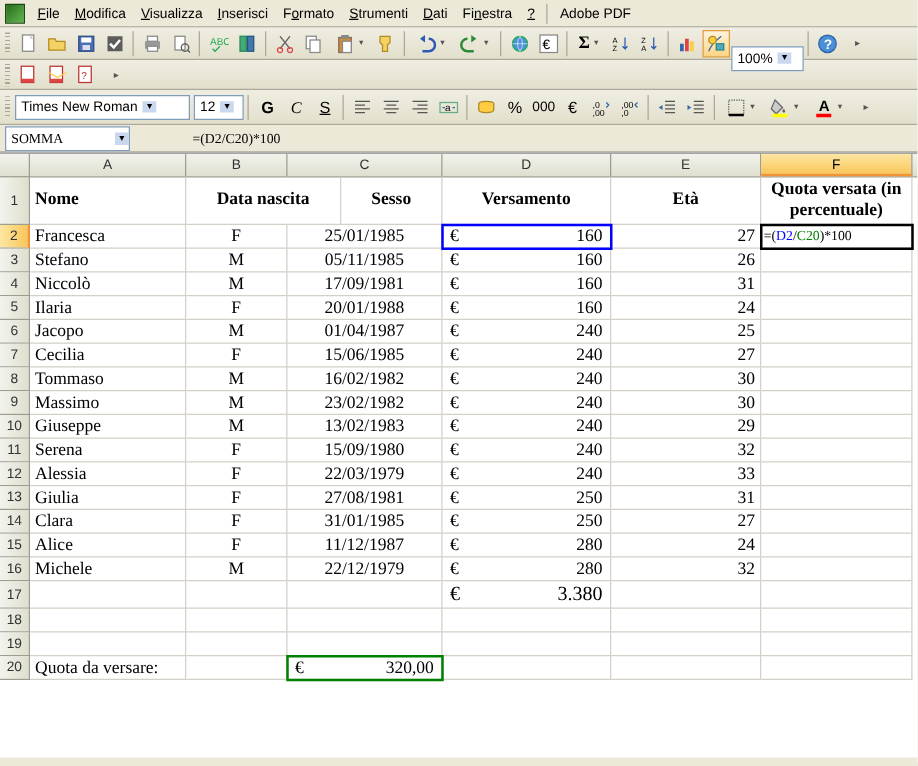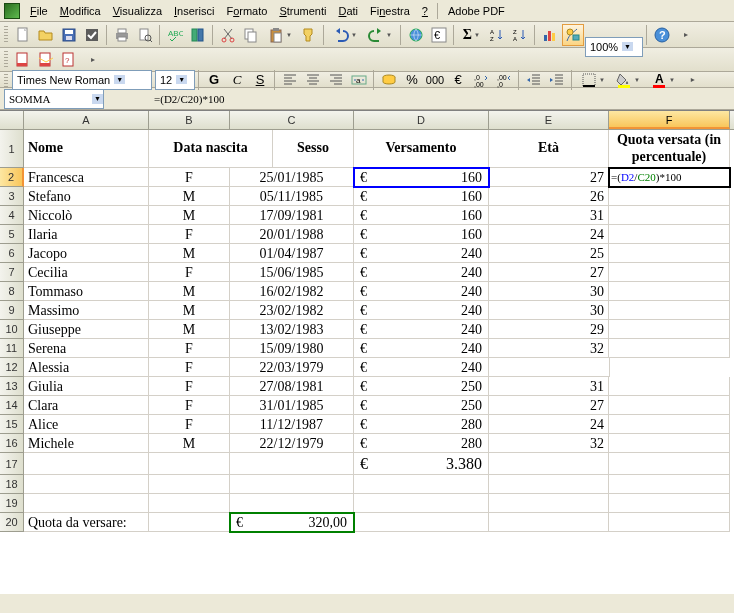--- a/index.html
+++ b/index.html
@@ -70,21 +70,21 @@
     display: inline-flex;
     align-items: center;
     padding: 0 2px 0 4px;
   }
   .combo .dd { font-size: 7px; margin-left: 4px; color: #000; background:#c9d8ef; padding:1px 2px;}
   
   
   .toolbar.short { height: 24px; }
   
   
-  .fmt-toolbar { height: 16px; }
+  .fmt-toolbar { height: 28px; }
   
   
   .formulabar {
     display: flex;
     align-items: center;
     background: #ece9d8;
     border-bottom: 1px solid #aca899;
     height: 22px;
   }
   .formulabar .namebox {
@@ -689,20 +689,21 @@
         </div>
         <div class="row">
           <div class="rh">12</div>
           <div class="cell wA">Alessia</div>
           <div class="cell wB c-center">F</div>
           <div class="cell wC c-center">22/03/1979</div>
           <div class="cell wD money">
             <span class="sym">€</span>
             <span class="num">240</span>
           </div>
+          <div class="cell wE c-right">33</div>
           <div class="cell wF"></div>
         </div>
         <div class="row">
           <div class="rh">13</div>
           <div class="cell wA">Giulia</div>
           <div class="cell wB c-center">F</div>
           <div class="cell wC c-center">27/08/1981</div>
           <div class="cell wD money">
             <span class="sym">€</span>
             <span class="num">250</span>

